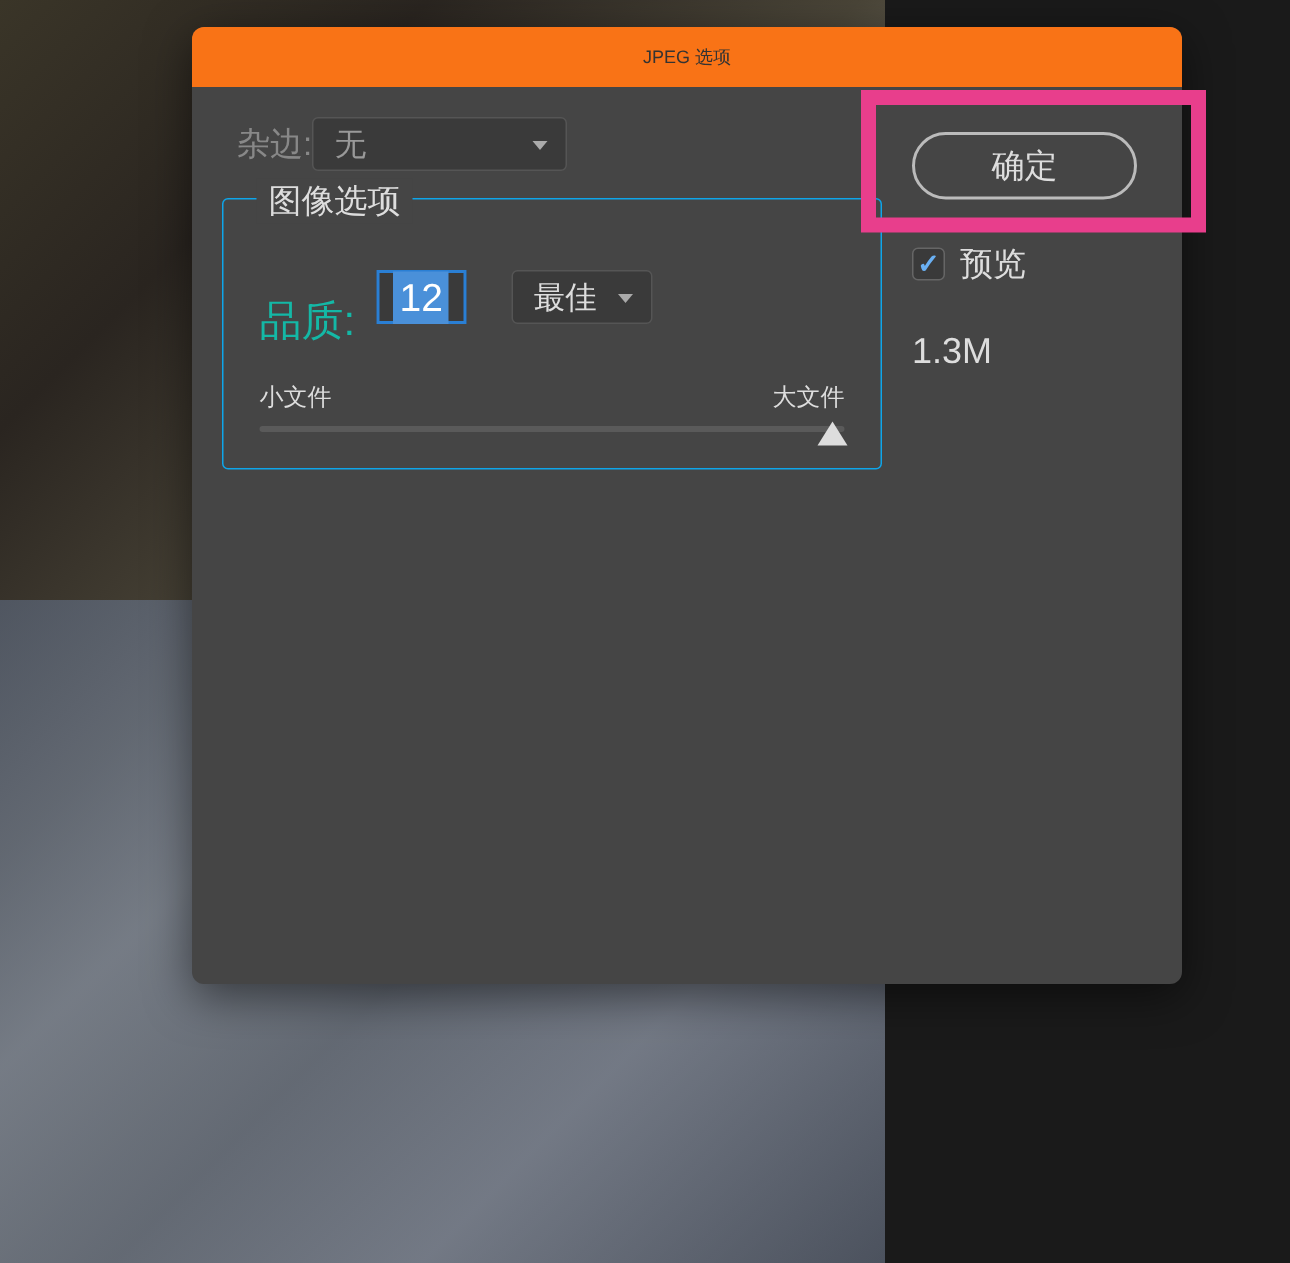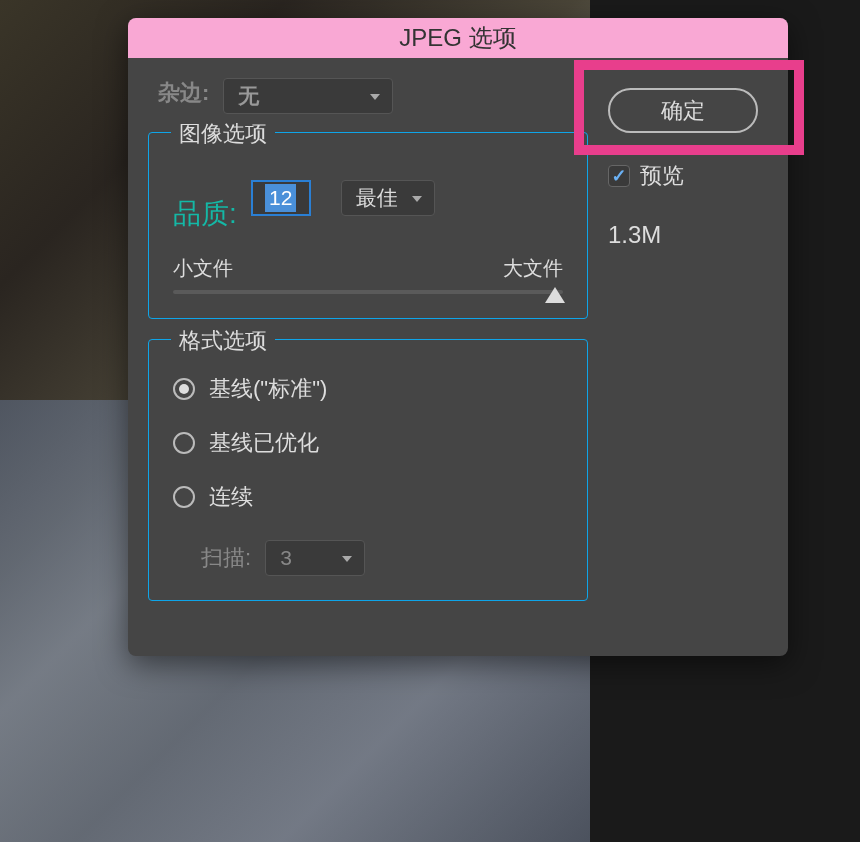--- a/index.html
+++ b/index.html
@@ -49,48 +49,46 @@
       left: 128px;
       width: 660px;
       height: 638px;
       background: #454545;
       border-radius: 8px;
       z-index: 10;
       box-shadow: 0 8px 30px rgba(0,0,0,0.5);
     }
     .dialog-titlebar {
       height: 40px;
-      background: #f9a8d4;
+      background: #f97316;
       border-top-left-radius: 8px;
       border-top-right-radius: 8px;
       display: flex;
       align-items: center;
       justify-content: center;
-      font-size: 24px;
+      font-size: 12px;
       color: #333;
     }
     .dialog-body {
       display: flex;
       padding: 20px;
     }
     .dialog-main {
       flex: 1;
     }
     .dialog-side {
       width: 180px;
       padding-left: 20px;
       padding-top: 10px;
     }
     .matte-row {
       display: flex;
-      align-items: flex-start;
-      gap: 14px;
+      align-items: center;
       margin-bottom: 18px;
       padding-left: 10px;
-      font-weight: bold;
     }
     .label-dim {
       color: #888;
       font-size: 22px;
     }
     .label-normal {
       color: #14b8a6;
       font-size: 28px;
       margin-top: 32px;
     }
@@ -145,35 +143,35 @@
       gap: 14px;
       margin-top: 10px;
       margin-bottom: 22px;
     }
     .input-field {
       background: #3a3a3a;
       border: 2px solid #2a7fd4;
       width: 60px;
       height: 36px;
       text-align: center;
-      font-size: 21px;
+      font-size: 26px;
       color: #fff;
       display: inline-flex;
       align-items: center;
       justify-content: center;
     }
     .input-field span {
       background: #4a90d9;
       padding: 2px 4px;
     }
     .slider-row {
       display: flex;
       justify-content: space-between;
       color: #ddd;
-      font-size: 20px;
+      font-size: 16px;
       margin-bottom: 8px;
     }
     .slider-track {
       height: 4px;
       background: #5a5a5a;
       position: relative;
       border-radius: 2px;
     }
     .slider-thumb {
       position: absolute;
@@ -308,43 +306,20 @@
         </div>
         <div class="slider-row">
           <span>小文件</span>
           <span>大文件</span>
         </div>
         <div class="slider-track">
           <div class="slider-thumb"></div>
         </div>
       </div>
 
-      <div class="fieldset">
-        <div class="fieldset-legend">格式选项</div>
-        <div class="radio-group">
-          <div class="radio-row">
-            <span class="radio checked"></span>
-            <span>基线("标准")</span>
-          </div>
-          <div class="radio-row">
-            <span class="radio"></span>
-            <span>基线已优化</span>
-          </div>
-          <div class="radio-row">
-            <span class="radio"></span>
-            <span>连续</span>
-          </div>
-        </div>
-        <div class="scan-row">
-          <span class="label-dim">扫描:</span>
-          <div class="dropdown" style="width:100px; color:#888;">
-            <span>3</span>
-          </div>
-        </div>
-      </div>
 
     </div>
     <div class="dialog-side">
       <div class="btn">
         <span>确定</span>
       </div>
       <div class="checkbox-row">
         <span class="checkbox">✓</span>
         <span>预览</span>
       </div>

